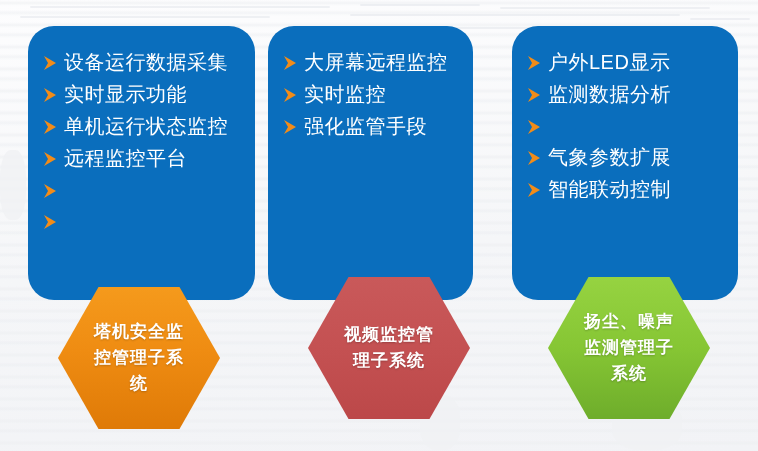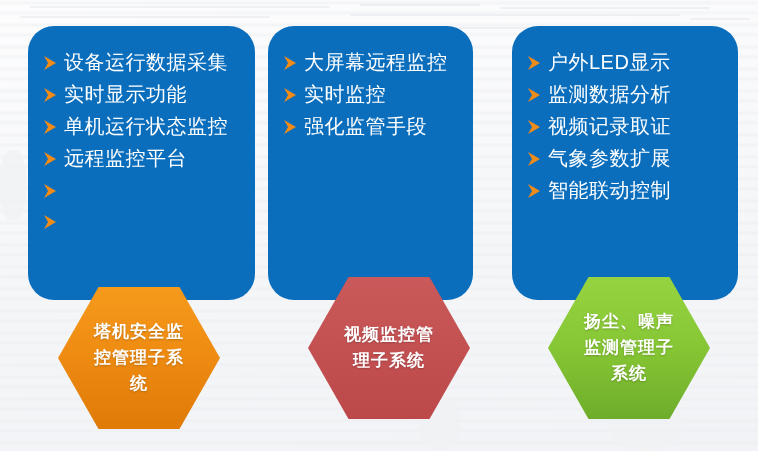--- a/index.html
+++ b/index.html
@@ -240,21 +240,20 @@
             </svg>
         </span>
         <span class="bullet-text">监测数据分析</span>
       </li>
       <li class="bullet-row">
         <span class="bullet-arrow">
           <svg width="16" height="20" viewBox="0 0 16 20">
               <path d="M2 3 L14 10 L2 17 L6 10 Z" fill="#f28c19"></path>
             </svg>
         </span>
-        <span class="bullet-text">视频记录取证</span>
       </li>
       <li class="bullet-row">
         <span class="bullet-arrow">
           <svg width="16" height="20" viewBox="0 0 16 20">
               <path d="M2 3 L14 10 L2 17 L6 10 Z" fill="#f28c19"></path>
             </svg>
         </span>
         <span class="bullet-text">气象参数扩展</span>
       </li>
       <li class="bullet-row">

